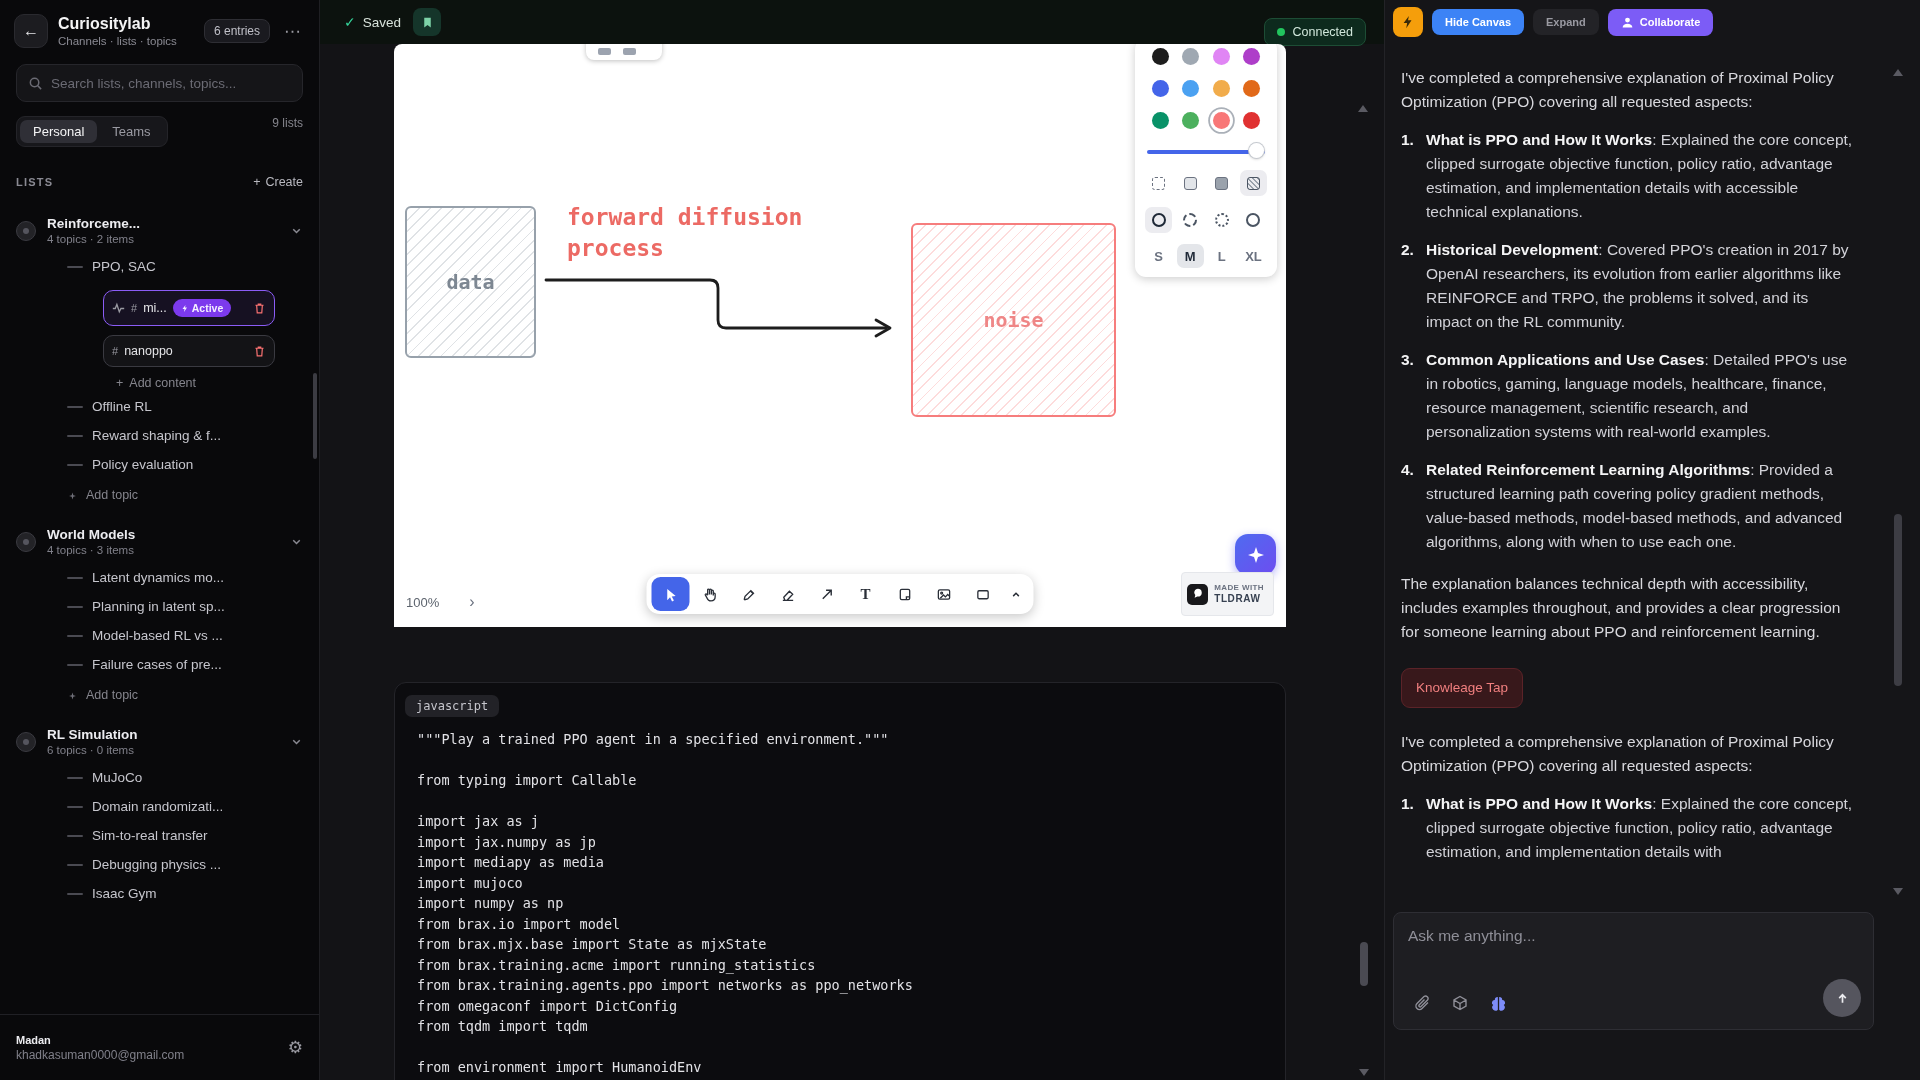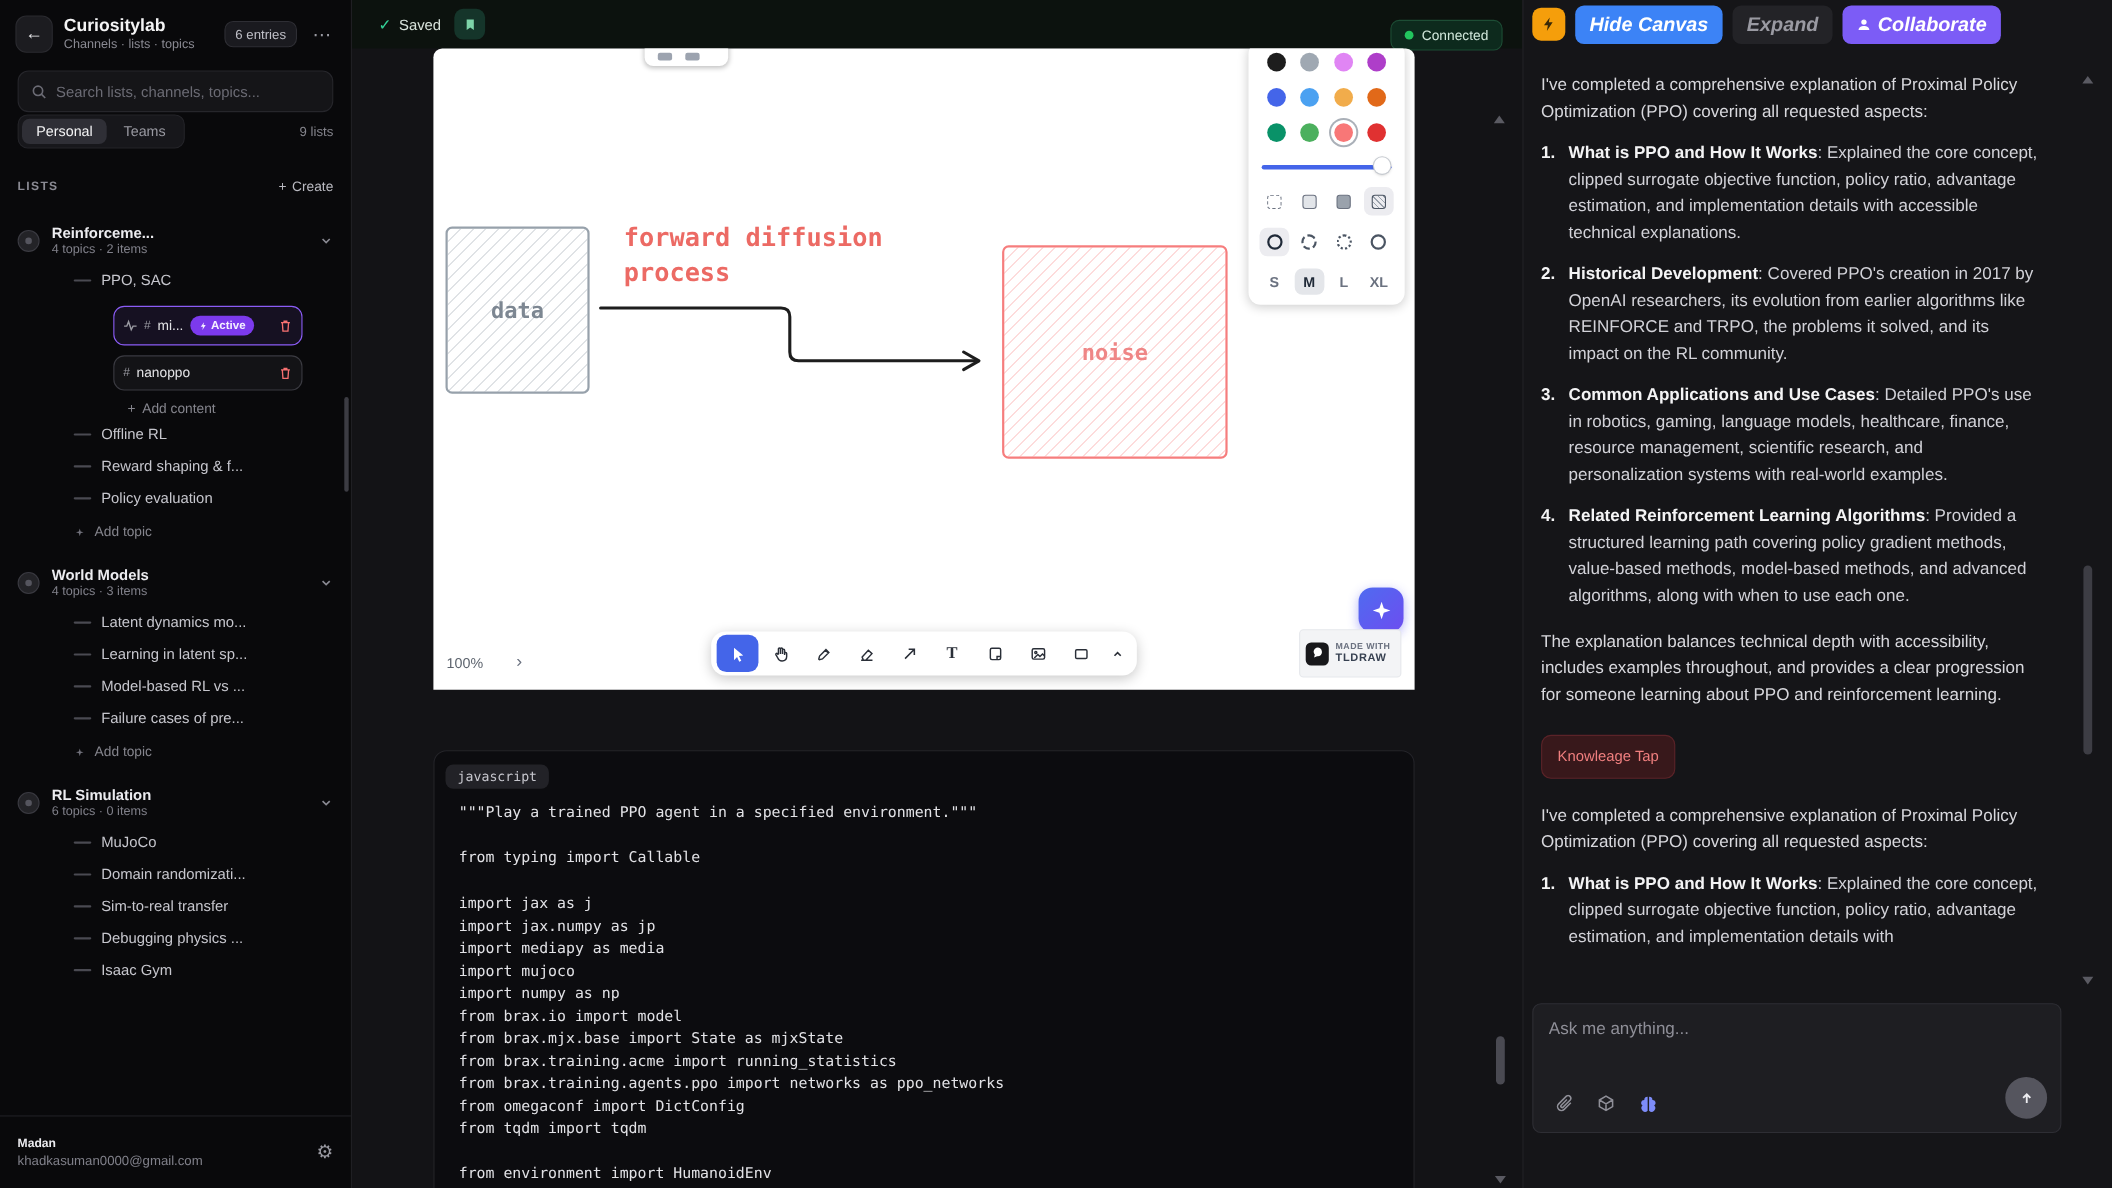--- a/index.html
+++ b/index.html
@@ -18,21 +18,21 @@
   .app-subtitle { font-size:11.5px; color:#8a8a93; margin-top:2px; white-space:nowrap; }
   .entries-badge { font-size:12px; color:#c0c0c8; background:#1a1a1f; border:1px solid #2e2e34;
                    padding:4px 9px; border-radius:8px; white-space:nowrap; }
   .ellipsis-btn { color:#9a9aa2; font-size:17px; padding:2px 4px; cursor:pointer; }
   .search-box { margin:8px 16px 0; height:38px; background:#151518; border:1px solid #26262b;
                 border-radius:10px; display:flex; align-items:center; gap:8px; padding:0 11px; }
   .search-box svg { flex:none; color:#6b6b74; }
   .search-box input { background:transparent; border:none; outline:none; color:#d4d4d8;
                       font-size:13.5px; width:100%; font-family:inherit; }
   .search-box input::placeholder { color:#6b6b74; }
-  .tabs-row { margin:2px 16px 0; display:flex; align-items:center; }
+  .tabs-row { margin:14px 16px 0; display:flex; align-items:flex-start; }
   .tabs { background:#17171b; border:1px solid #242429; border-radius:9px; padding:3px; display:flex; gap:2px; }
   .tab { font-size:13px; padding:4px 13px; border-radius:7px; color:#9a9aa2; cursor:pointer; }
   .tab.active { background:#2f2f36; color:#f4f4f5; }
   .lists-count { margin-left:auto; font-size:12px; color:#85858d; }
   .section-row { margin:28px 16px 6px; display:flex; align-items:center; }
   .section-label { font-size:11px; letter-spacing:1.2px; color:#8a8a93; font-weight:700; }
   .create-btn { margin-left:auto; display:flex; gap:5px; align-items:center; color:#b9b9c0; font-size:12.5px; cursor:pointer; }
   .lists-scroll { flex:1; overflow:hidden; position:relative; }
   .group { margin-top:14px; }
   .group-header { display:flex; align-items:center; gap:11px; padding:7px 16px; cursor:pointer; }
@@ -162,22 +162,22 @@
             border-bottom:7px solid #5a5a62; margin:4px auto 0; }
   .tri-down { width:0; height:0; border-left:5px solid transparent; border-right:5px solid transparent;
             border-top:7px solid #5a5a62; margin:0 auto; position:absolute; bottom:4px; left:1px; }
   .main-thumb { position:absolute; top:854px; left:2px; width:8px; height:44px; background:#4a4a52; border-radius:4px; cursor:pointer; }
 
   
   .panel { width:536px; background:#151518; position:relative; overflow:hidden; border-left:1px solid #232327; }
   .panel-topbar { height:44px; display:flex; align-items:center; gap:9px; padding:0 8px; }
   .orange-btn { width:30px; height:30px; border-radius:8px; background:#f59e0b; color:#3a2a08;
                 display:grid; place-items:center; cursor:pointer; }
-  .pill-btn { font-size:18px; font-weight:600; padding:7px 13px; border-radius:8px; cursor:pointer;
-              display:flex; gap:6px; align-items:center;font-style:italic; }
+  .pill-btn { font-size:11px; font-weight:600; padding:7px 13px; border-radius:8px; cursor:pointer;
+              display:flex; gap:6px; align-items:center; }
   .hide-canvas-btn { background:#3c83f6; color:#fff; }
   .expand-btn { background:#232327; color:#9a9aa2; }
   .collab-btn { background:#7c5cf6; color:#fff; }
   .chat-scroll { position:absolute; top:44px; left:0; right:0; bottom:178px; overflow:hidden;
                  padding:22px 64px 0 16px; color:#d8d8dd; font-size:15.5px; line-height:24px; }
   .chat-intro { margin-bottom:14px; }
   .chat-item { display:flex; margin-bottom:14px; }
   .chat-num { width:25px; flex:none; font-weight:700; color:#f4f4f5; }
   .chat-body-wrap { flex:1; }
   .chat-title { font-weight:700; color:#f4f4f5; }
@@ -331,21 +331,21 @@
         </div>
         <div>
 
             <div class="topic-row">
               <span class="topic-dash"></span>
               <span class="topic-label">Latent dynamics mo...</span>
             </div>
 
             <div class="topic-row">
               <span class="topic-dash"></span>
-              <span class="topic-label">Learning in latent sp...</span>
+              <span class="topic-label">Planning in latent sp...</span>
             </div>
 
             <div class="topic-row">
               <span class="topic-dash"></span>
               <span class="topic-label">Model-based RL vs ...</span>
             </div>
 
             <div class="topic-row">
               <span class="topic-dash"></span>
               <span class="topic-label">Failure cases of pre...</span>

